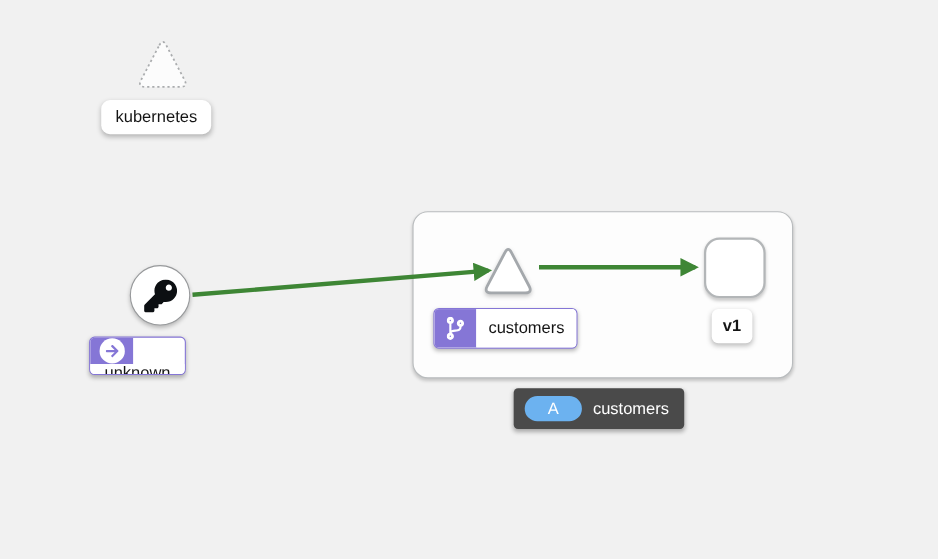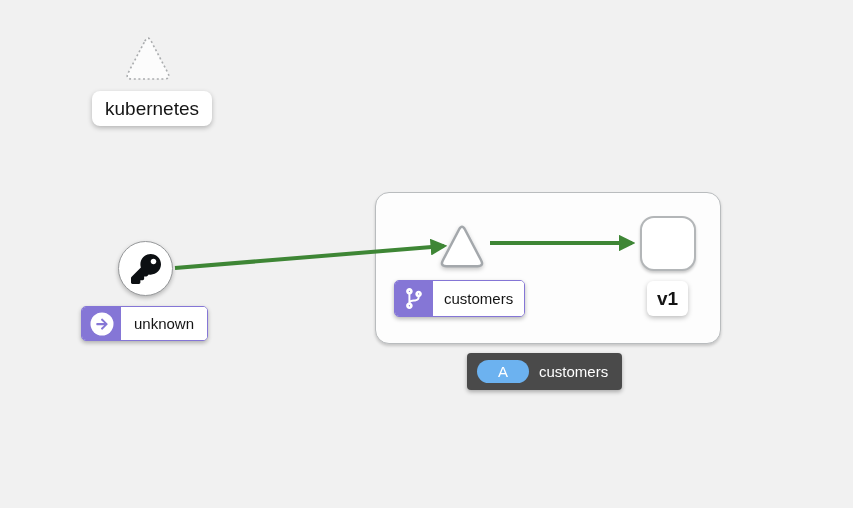--- a/index.html
+++ b/index.html
@@ -43,21 +43,21 @@
     width:346px;height:152px;border-radius:14px;
     background:#fdfdfd;border:1px solid #b9bcbe;
     box-shadow:0 2px 3px rgba(0,0,0,0.18);
     box-sizing:border-box;
   }
 
   .label-box{
     position:absolute;
     background:#ffffff;border-radius:8px;
     box-shadow:0 2px 5px rgba(0,0,0,0.25);
-    color:#151515;font-size:19px;line-height:1;
+    color:#151515;font-size:15px;line-height:1;
     padding:8px 13px;
     white-space:nowrap;
   }
   .label-box.v1{border-radius:6px;padding:8px 10px;font-weight:bold;}
 
   .badge{
     position:absolute;height:35px;
     display:flex;align-items:stretch;
     border:1px solid #8576d6;border-radius:5px;
     box-shadow:0 2px 4px rgba(0,0,0,0.28);
@@ -68,21 +68,21 @@
     background:#8576d6;
     display:flex;align-items:center;justify-content:center;
     flex:0 0 auto;
   }
   .badge .badge-text{
     display:flex;align-items:center;
     padding:0 13px;
     color:#151515;font-size:15px;white-space:nowrap;
     background:#ffffff;
   }
-  .unknown-badge{left:81px;top:306px;}
+  .unknown-badge{left:81px;top:306px;flex-direction:column;}
   .unknown-badge .badge-left{width:39px;}
   .customers-badge{left:394px;top:280px;height:37px;}
   .customers-badge .badge-left{width:38px;}
   .customers-badge .badge-text{padding:0 11px;}
 
   .hover-badge{
     position:absolute;left:467px;top:353px;height:37px;
     background:#4a4a4a;border-radius:4px;
     box-shadow:0 2px 4px rgba(0,0,0,0.3);
     display:flex;align-items:center;

